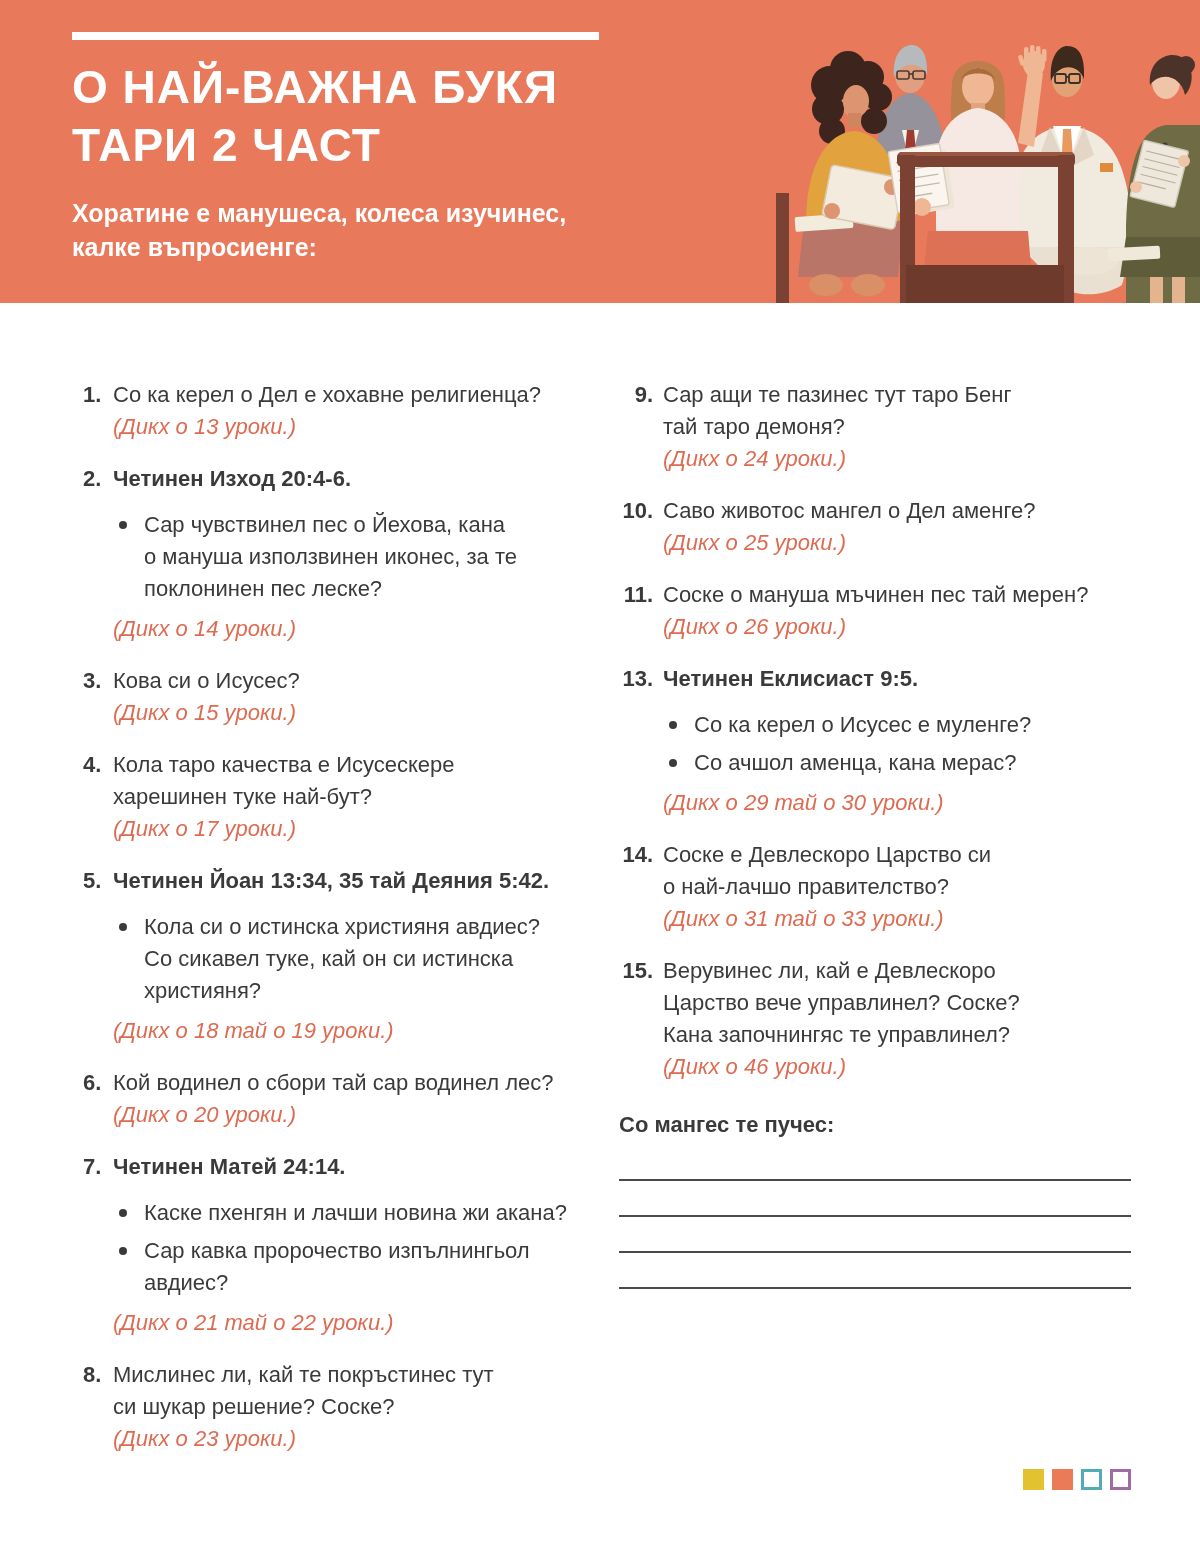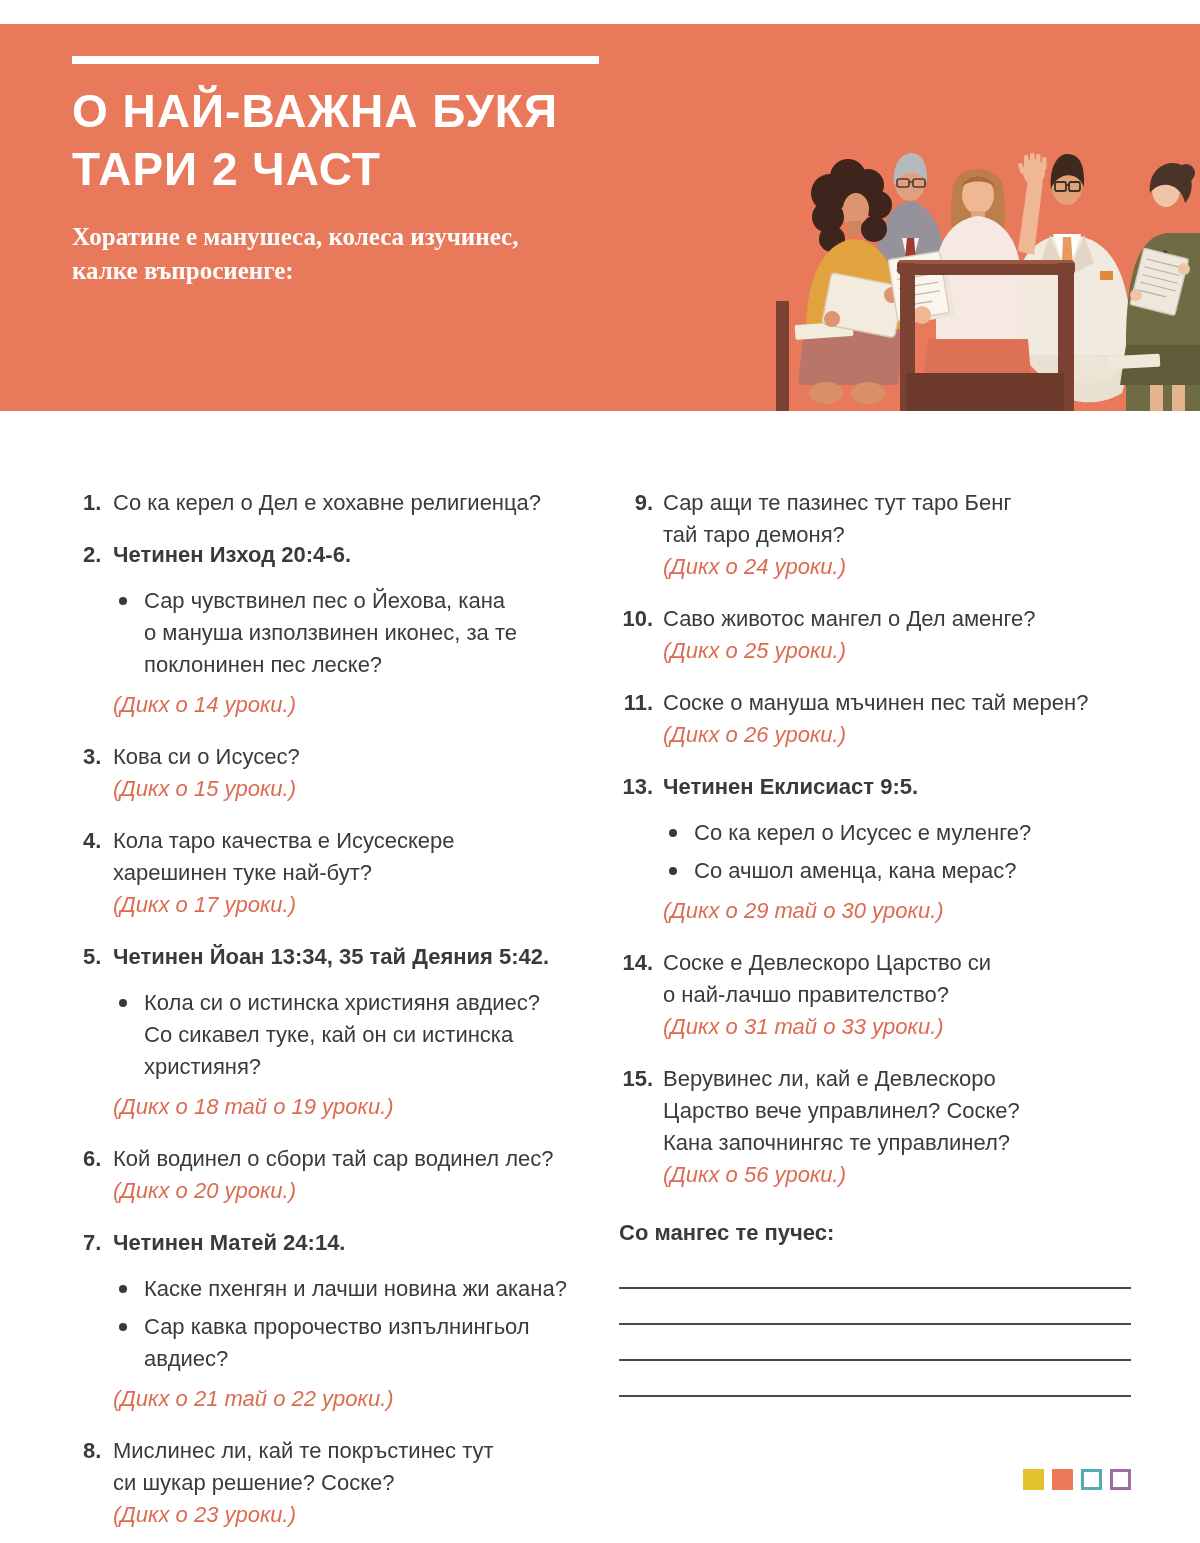--- a/index.html
+++ b/index.html
@@ -3,33 +3,33 @@
 <meta charset="utf-8">
 <style>
   html,body{margin:0;padding:0;background:#ffffff;}
   .page{
     position:relative;width:1200px;height:1543px;background:#fff;overflow:hidden;
     font-family:"Liberation Sans","DejaVu Sans",sans-serif;
     color:var(--text,#3a3a3a);
   }
   
   .hero{
-    position:relative;width:1200px;height:387px;
-    background:var(--header-bg,#E8795B);overflow:hidden;margin-top:24px;
+    position:relative;width:1200px;height:303px;
+    background:var(--header-bg,#E8795B);overflow:hidden;
   }
   .hero-rule{position:absolute;left:72px;top:32px;width:527px;height:8px;background:#ffffff;}
   .hero-title{
     position:absolute;left:72px;top:58px;margin:0;
     font-size:46px;line-height:58px;font-weight:bold;color:#ffffff;
     letter-spacing:1px;white-space:pre-line;z-index:3;
   }
   .hero-subtitle{
     position:absolute;left:72px;top:196px;margin:0;
     font-size:25px;line-height:34px;font-weight:bold;color:#ffffff;
-    white-space:pre-line;z-index:3;font-family:Liberation Serif, serif;
+    white-space:pre-line;z-index:3;
   }
   .hero-art{position:absolute;right:0;bottom:0;width:430px;height:268px;z-index:1;}
   
   .content{display:flex;padding:76px 0 0 83px;}
   .col-left{width:506px;margin-right:30px;flex:none;}
   .col-right{width:512px;flex:none;}
   .q{display:flex;margin-bottom:20px;font-size:22px;line-height:32px;}
   .q-num{flex:0 0 30px;font-weight:bold;}
   .col-right .q-num{flex:0 0 44px;text-align:right;padding-right:10px;box-sizing:border-box;}
   .q-body{flex:1 1 auto;min-width:0;}
@@ -191,20 +191,21 @@
   </header>
 
   <main class="content">
 
     <section class="col-left">
 
       <div class="q">
         <div class="q-num">1.</div>
         <div class="q-body">
           <p class="q-text">Со ка керел о Дел е хохавне религиенца?</p>
+          <p class="q-ref">(Дикх о 13 уроки.)</p>
         </div>
       </div>
 
       <div class="q">
         <div class="q-num">2.</div>
         <div class="q-body">
           <p class="q-text bold">Четинен Изход 20:4-6.</p>
           <div class="q-bullets">
             <div class="q-bullet">
                 <span class="dot"></span>
@@ -342,21 +343,21 @@
           <p class="q-ref">(Дикх о 31 тай о 33 уроки.)</p>
         </div>
       </div>
 
       <div class="q">
         <div class="q-num">15.</div>
         <div class="q-body">
           <p class="q-text">Верувинес ли, кай е Девлескоро
 Царство вече управлинел? Соске?
 Кана започнингяс те управлинел?</p>
-          <p class="q-ref">(Дикх о 56 уроки.)</p>
+          <p class="q-ref">(Дикх о 46 уроки.)</p>
         </div>
       </div>
 
       <div class="ask">
         <p class="ask-heading">Со мангес те пучес:</p>
         <div class="write-lines">
           <div class="write-line"></div>
           <div class="write-line"></div>
           <div class="write-line"></div>
           <div class="write-line"></div>

